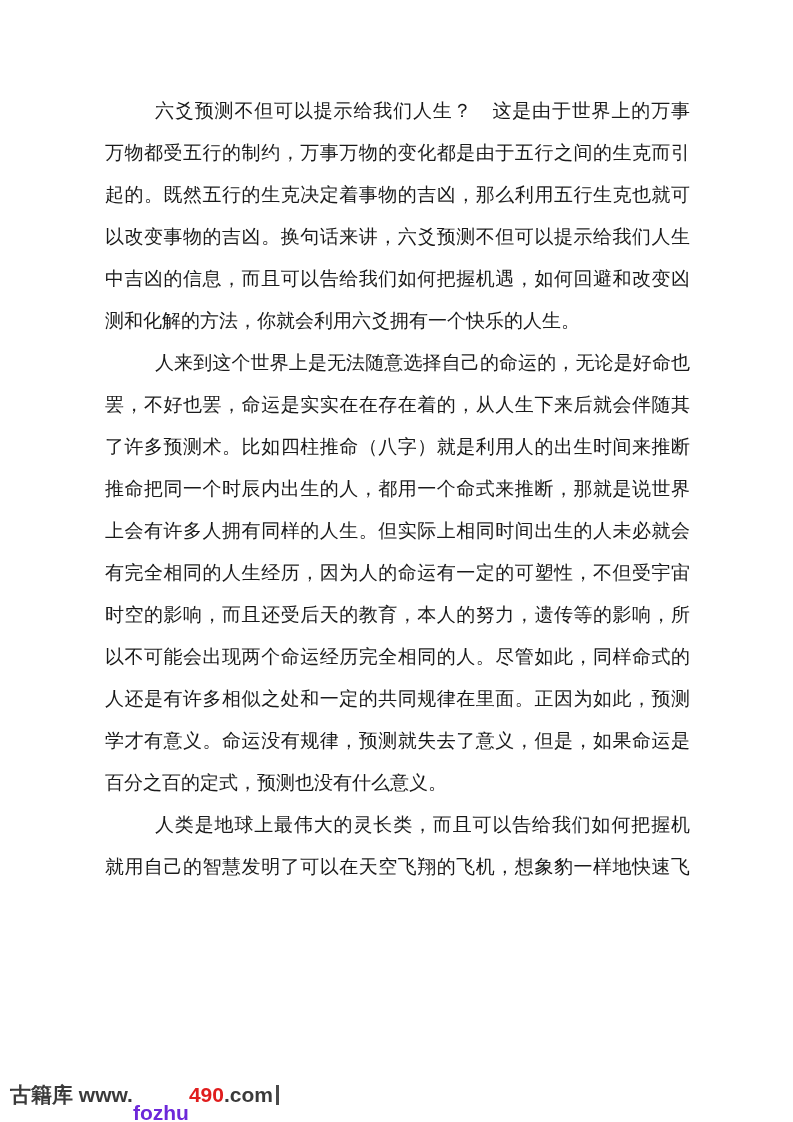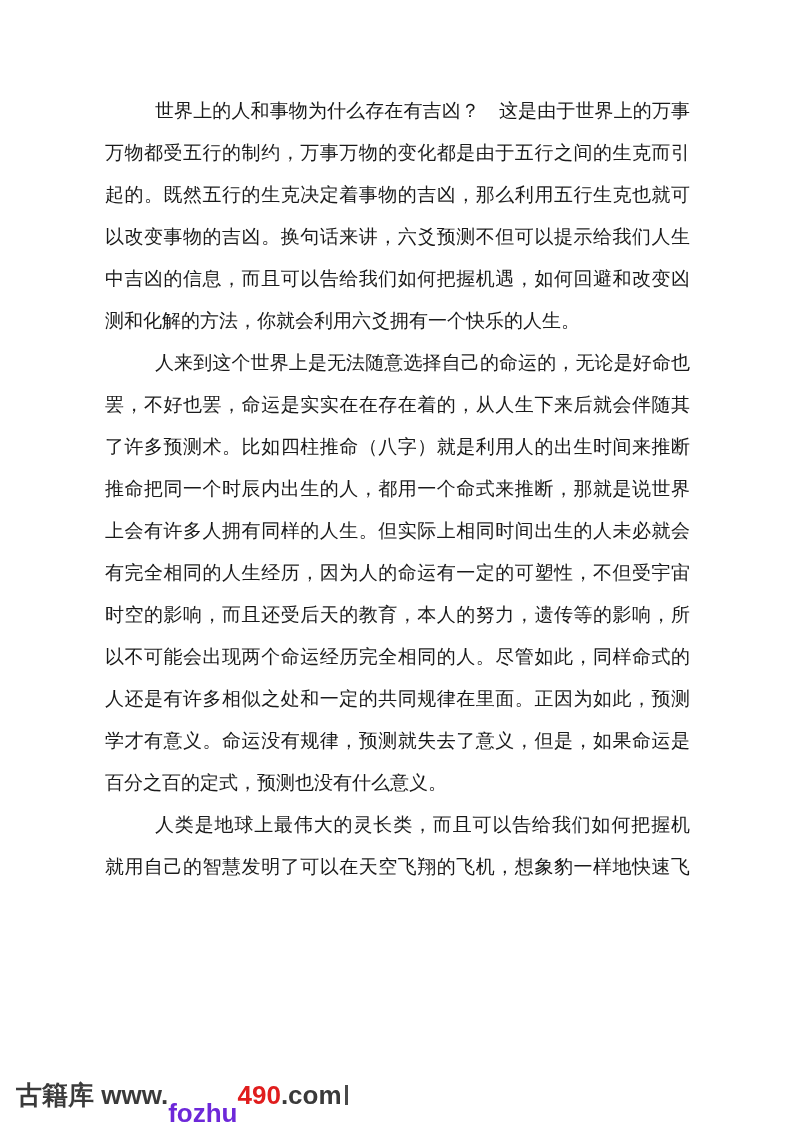--- a/index.html
+++ b/index.html
@@ -26,28 +26,28 @@
     height: 42px;
     overflow: hidden;
     text-align: justify;
     text-align-last: justify;
     text-justify: inter-character;
   }
   .line.indent { padding-left: 50px; }
   .line.pend { text-align-last: left; }
   .watermark {
     position: absolute;
-    left: 16px;
+    left: 10px;
     top: 1082px;
     height: 26px;
     display: flex;
     align-items: center;
     font-family: "Liberation Sans", "DejaVu Sans", sans-serif;
     font-weight: bold;
-    font-size: 26px;
+    font-size: 21px;
     white-space: pre;
     text-align: right;
   }
   .wm-dark  { color: #3a3a3a; }
   .wm-green { color: #6d28d9; margin-top: 36px; }
   .wm-red   { color: #e01d1d; }
   .wm-cut {
     display: inline-block;
     width: 3px;
     height: 20px;
@@ -56,21 +56,21 @@
   }
 </style>
 </head>
 <body>
 
 <div class="page">
 
   <div class="text-block">
 
     <div class="para">
-      <div class="line indent">世界上的人和事物为什么存在有吉凶？　这是由于世界上的万事</div>
+      <div class="line indent">六爻预测不但可以提示给我们人生？　这是由于世界上的万事</div>
       <div class="line">万物都受五行的制约，万事万物的变化都是由于五行之间的生克而引</div>
       <div class="line">起的。既然五行的生克决定着事物的吉凶，那么利用五行生克也就可</div>
       <div class="line">以改变事物的吉凶。换句话来讲，六爻预测不但可以提示给我们人生</div>
       <div class="line">中吉凶的信息，而且可以告给我们如何把握机遇，如何回避和改变凶</div>
       <div class="line pend">测和化解的方法，你就会利用六爻拥有一个快乐的人生。</div>
     </div>
 
     <div class="para">
       <div class="line indent">人来到这个世界上是无法随意选择自己的命运的，无论是好命也</div>
       <div class="line">罢，不好也罢，命运是实实在在存在着的，从人生下来后就会伴随其</div>

